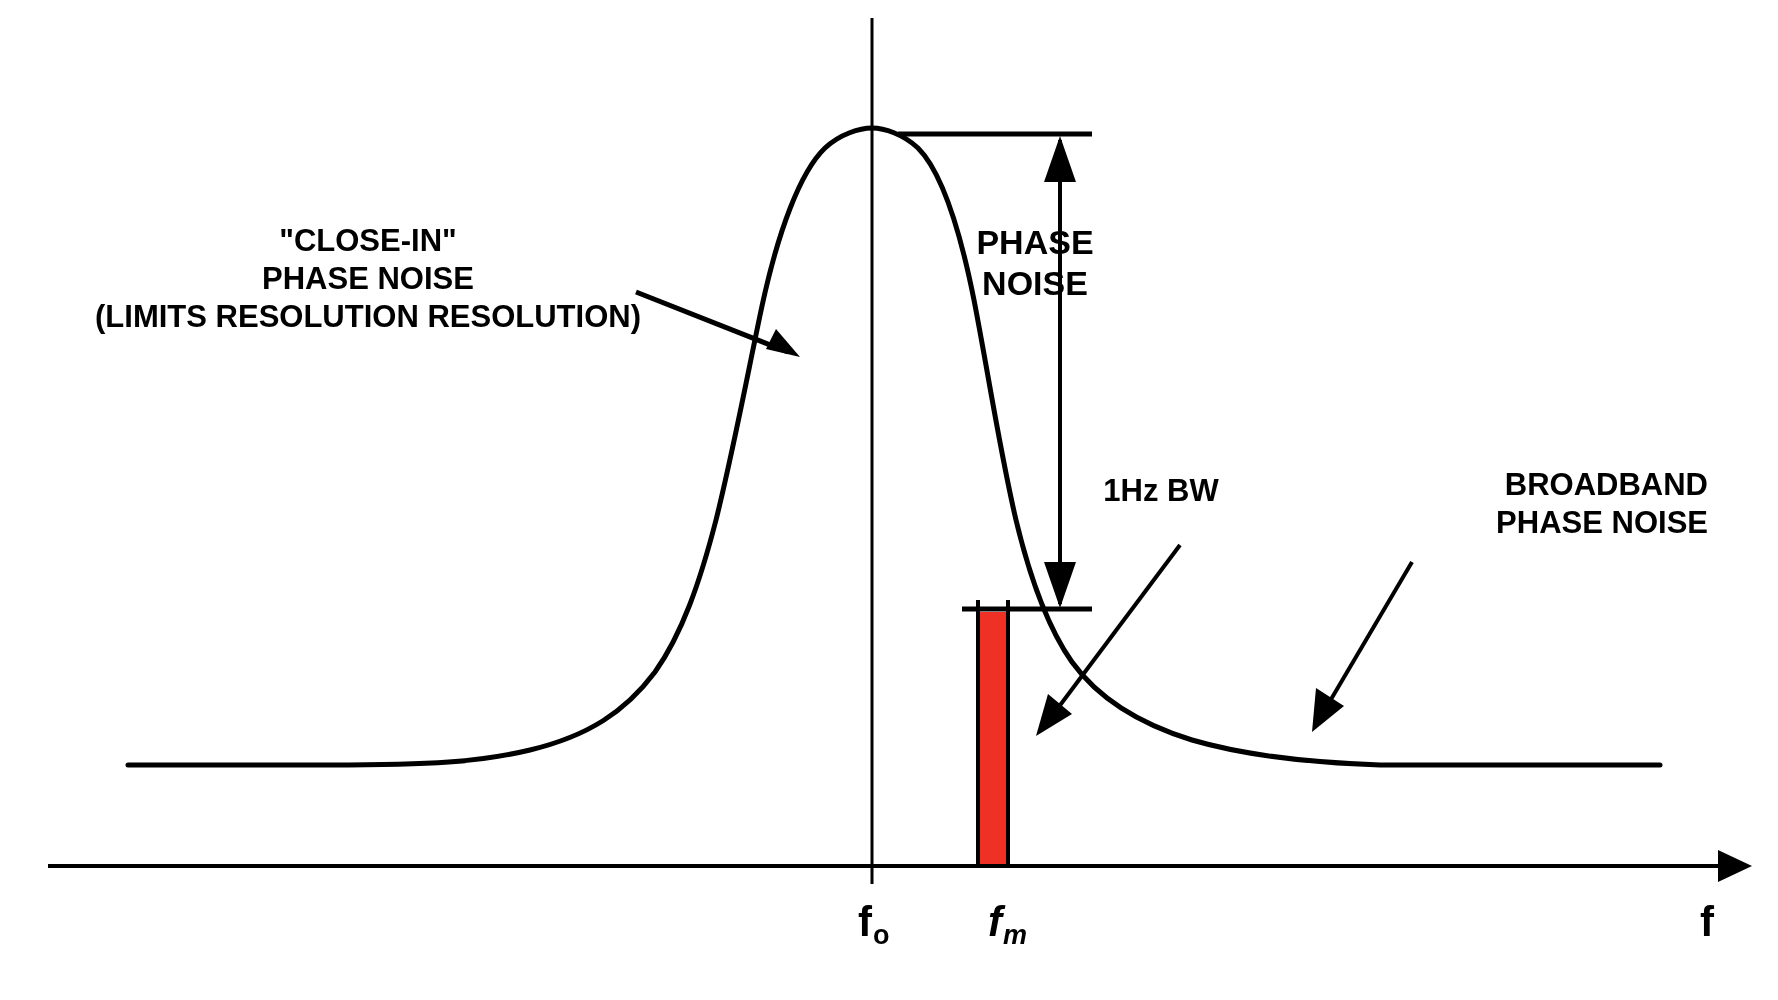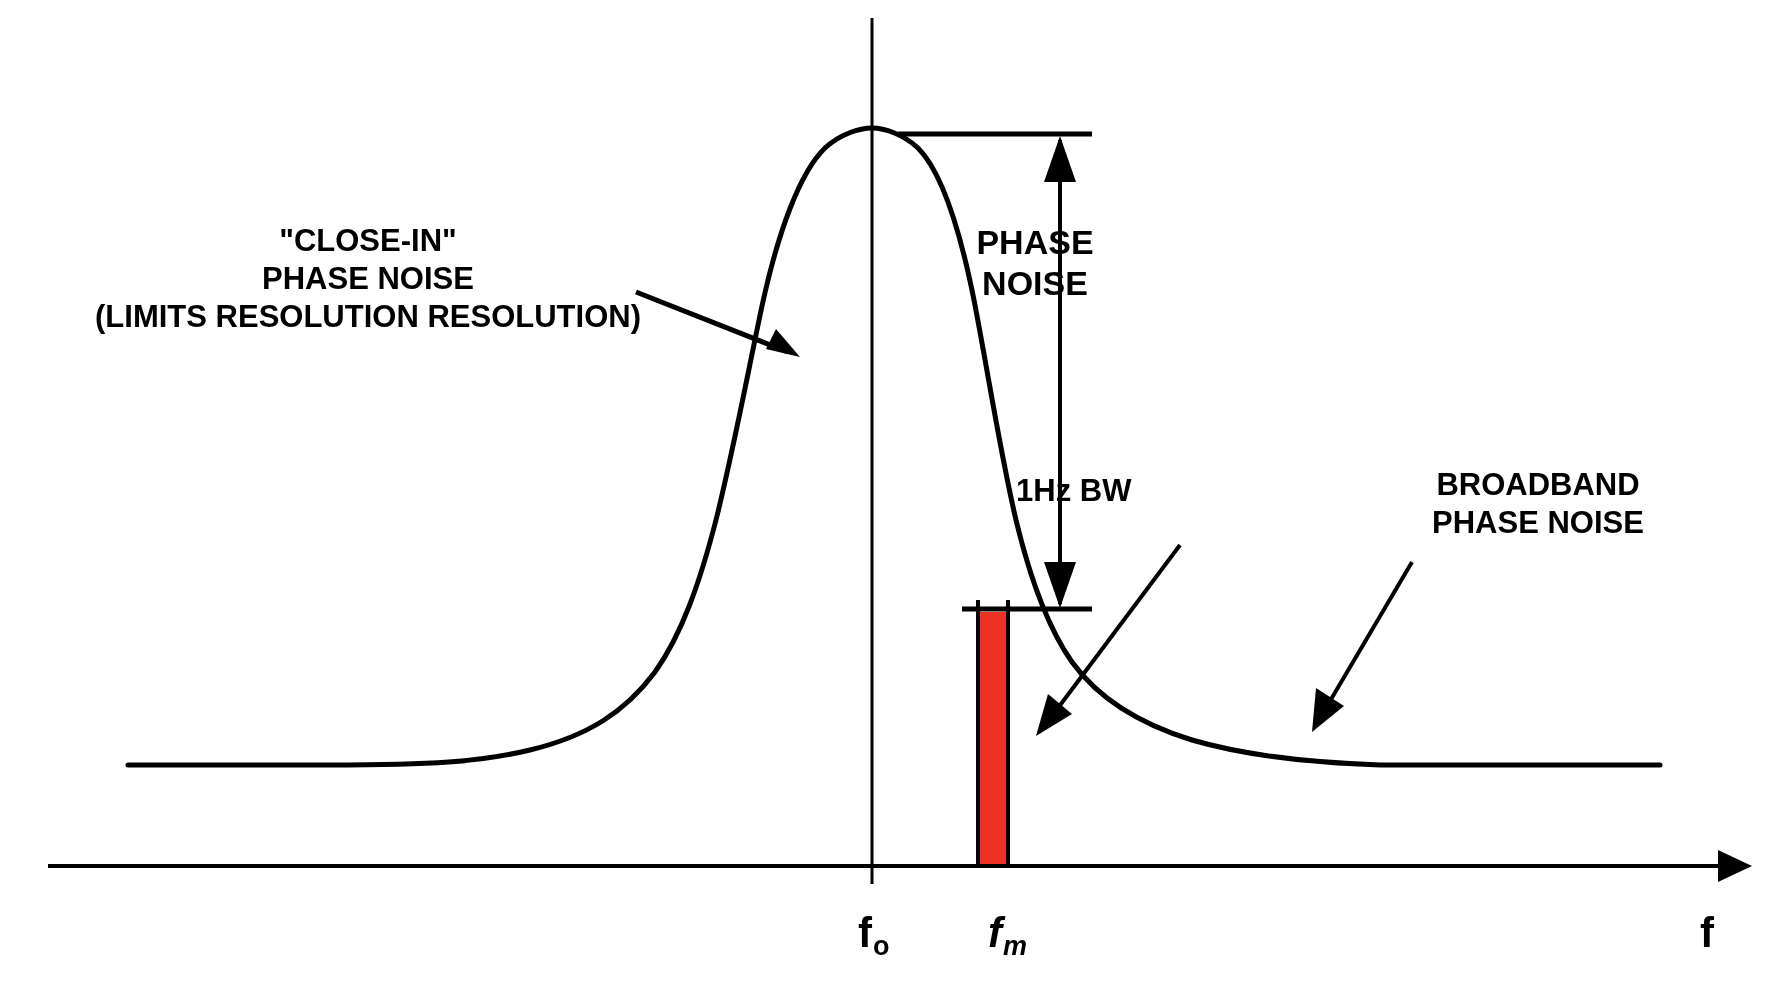--- a/index.html
+++ b/index.html
@@ -47,38 +47,39 @@
     top: 222px;
     width: 260px;
     font-size: 34px;
     margin-left: 33px;
   }
   #label-bw {
     left: 1016px;
     top: 472px;
     width: 290px;
     font-size: 31px;
+    text-align: center;
   }
   #label-broadband {
     left: 1368px;
     top: 466px;
     width: 340px;
     font-size: 31px;
+    text-align: right;
   }
   #label-broadband .gap {
     display: block;
     height: 16px;
   }
   .axis-lbl {
     position: absolute;
     font-family: "Liberation Sans", sans-serif;
     font-weight: bold;
     font-size: 42px;
     color: #000000;
-    margin-top: 11px;
   }
   .axis-lbl sub {
     font-size: 27px;
     font-weight: bold;
     vertical-align: baseline;
     position: relative;
     top: 8px;
     left: 1px;
   }
   #label-f0 { left: 858px; top: 898px; }

